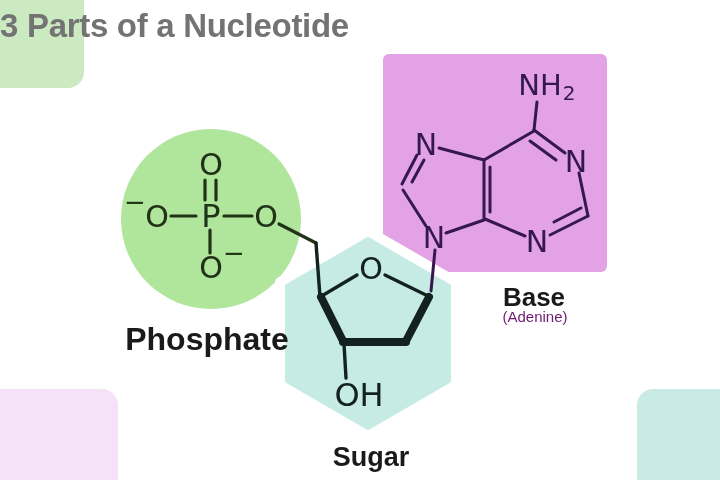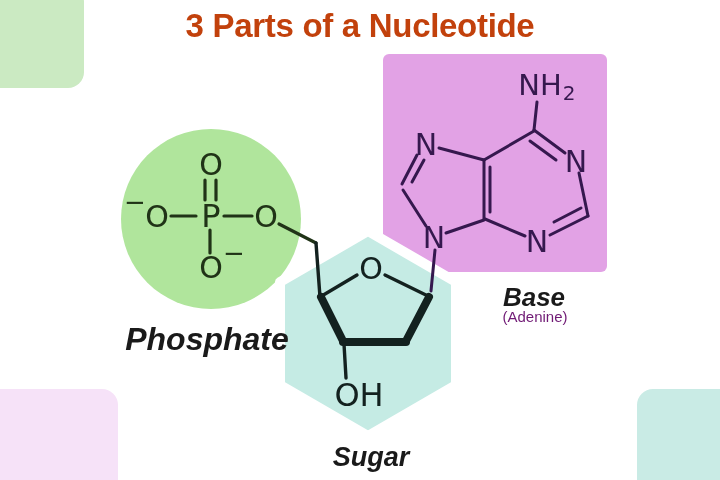--- a/index.html
+++ b/index.html
@@ -15,26 +15,26 @@
   .bond-a{stroke:#35184e;stroke-width:3;stroke-linecap:round;fill:none;}
   
   text{font-family:"DejaVu Sans","Liberation Sans",sans-serif;text-anchor:middle;}
   .atom-p{fill:#203317;font-size:30px;}
   .atom-s{fill:#13211f;font-size:30px;}
   .atom-a{fill:#35184e;font-size:30px;}
   .atom-small{font-size:20px;}
   .charge{fill:#203317;font-size:26px;}
   
   .title{
-    position:absolute;left:0;right:0;top:7px;text-align:center;
-    font-size:33px;font-weight:800;color:#c2410c;letter-spacing:-0.3px;
+    position:absolute;left:0;right:0;top:7px;
+    font-size:33px;font-weight:800;color:#737373;letter-spacing:-0.3px;
   }
   .label{
     position:absolute;transform:translateX(-50%);
-    font-weight:700;color:#1a1a1a;white-space:nowrap;font-style:italic;
+    font-weight:700;color:#1a1a1a;white-space:nowrap;
   }
   .phosphate-label{left:207px;top:321px;font-size:32px;}
   .sugar-label{left:371px;top:442px;font-size:27px;text-align:right;}
   .base-label{left:534px;top:282px;font-size:26px;}
   .sublabel{
     position:absolute;transform:translateX(-50%);
     left:535px;top:308px;font-size:15px;color:#701a75;white-space:nowrap;
   }
   .watermark{
     position:absolute;right:8px;top:457px;font-size:13px;color:#8d8d8d;

